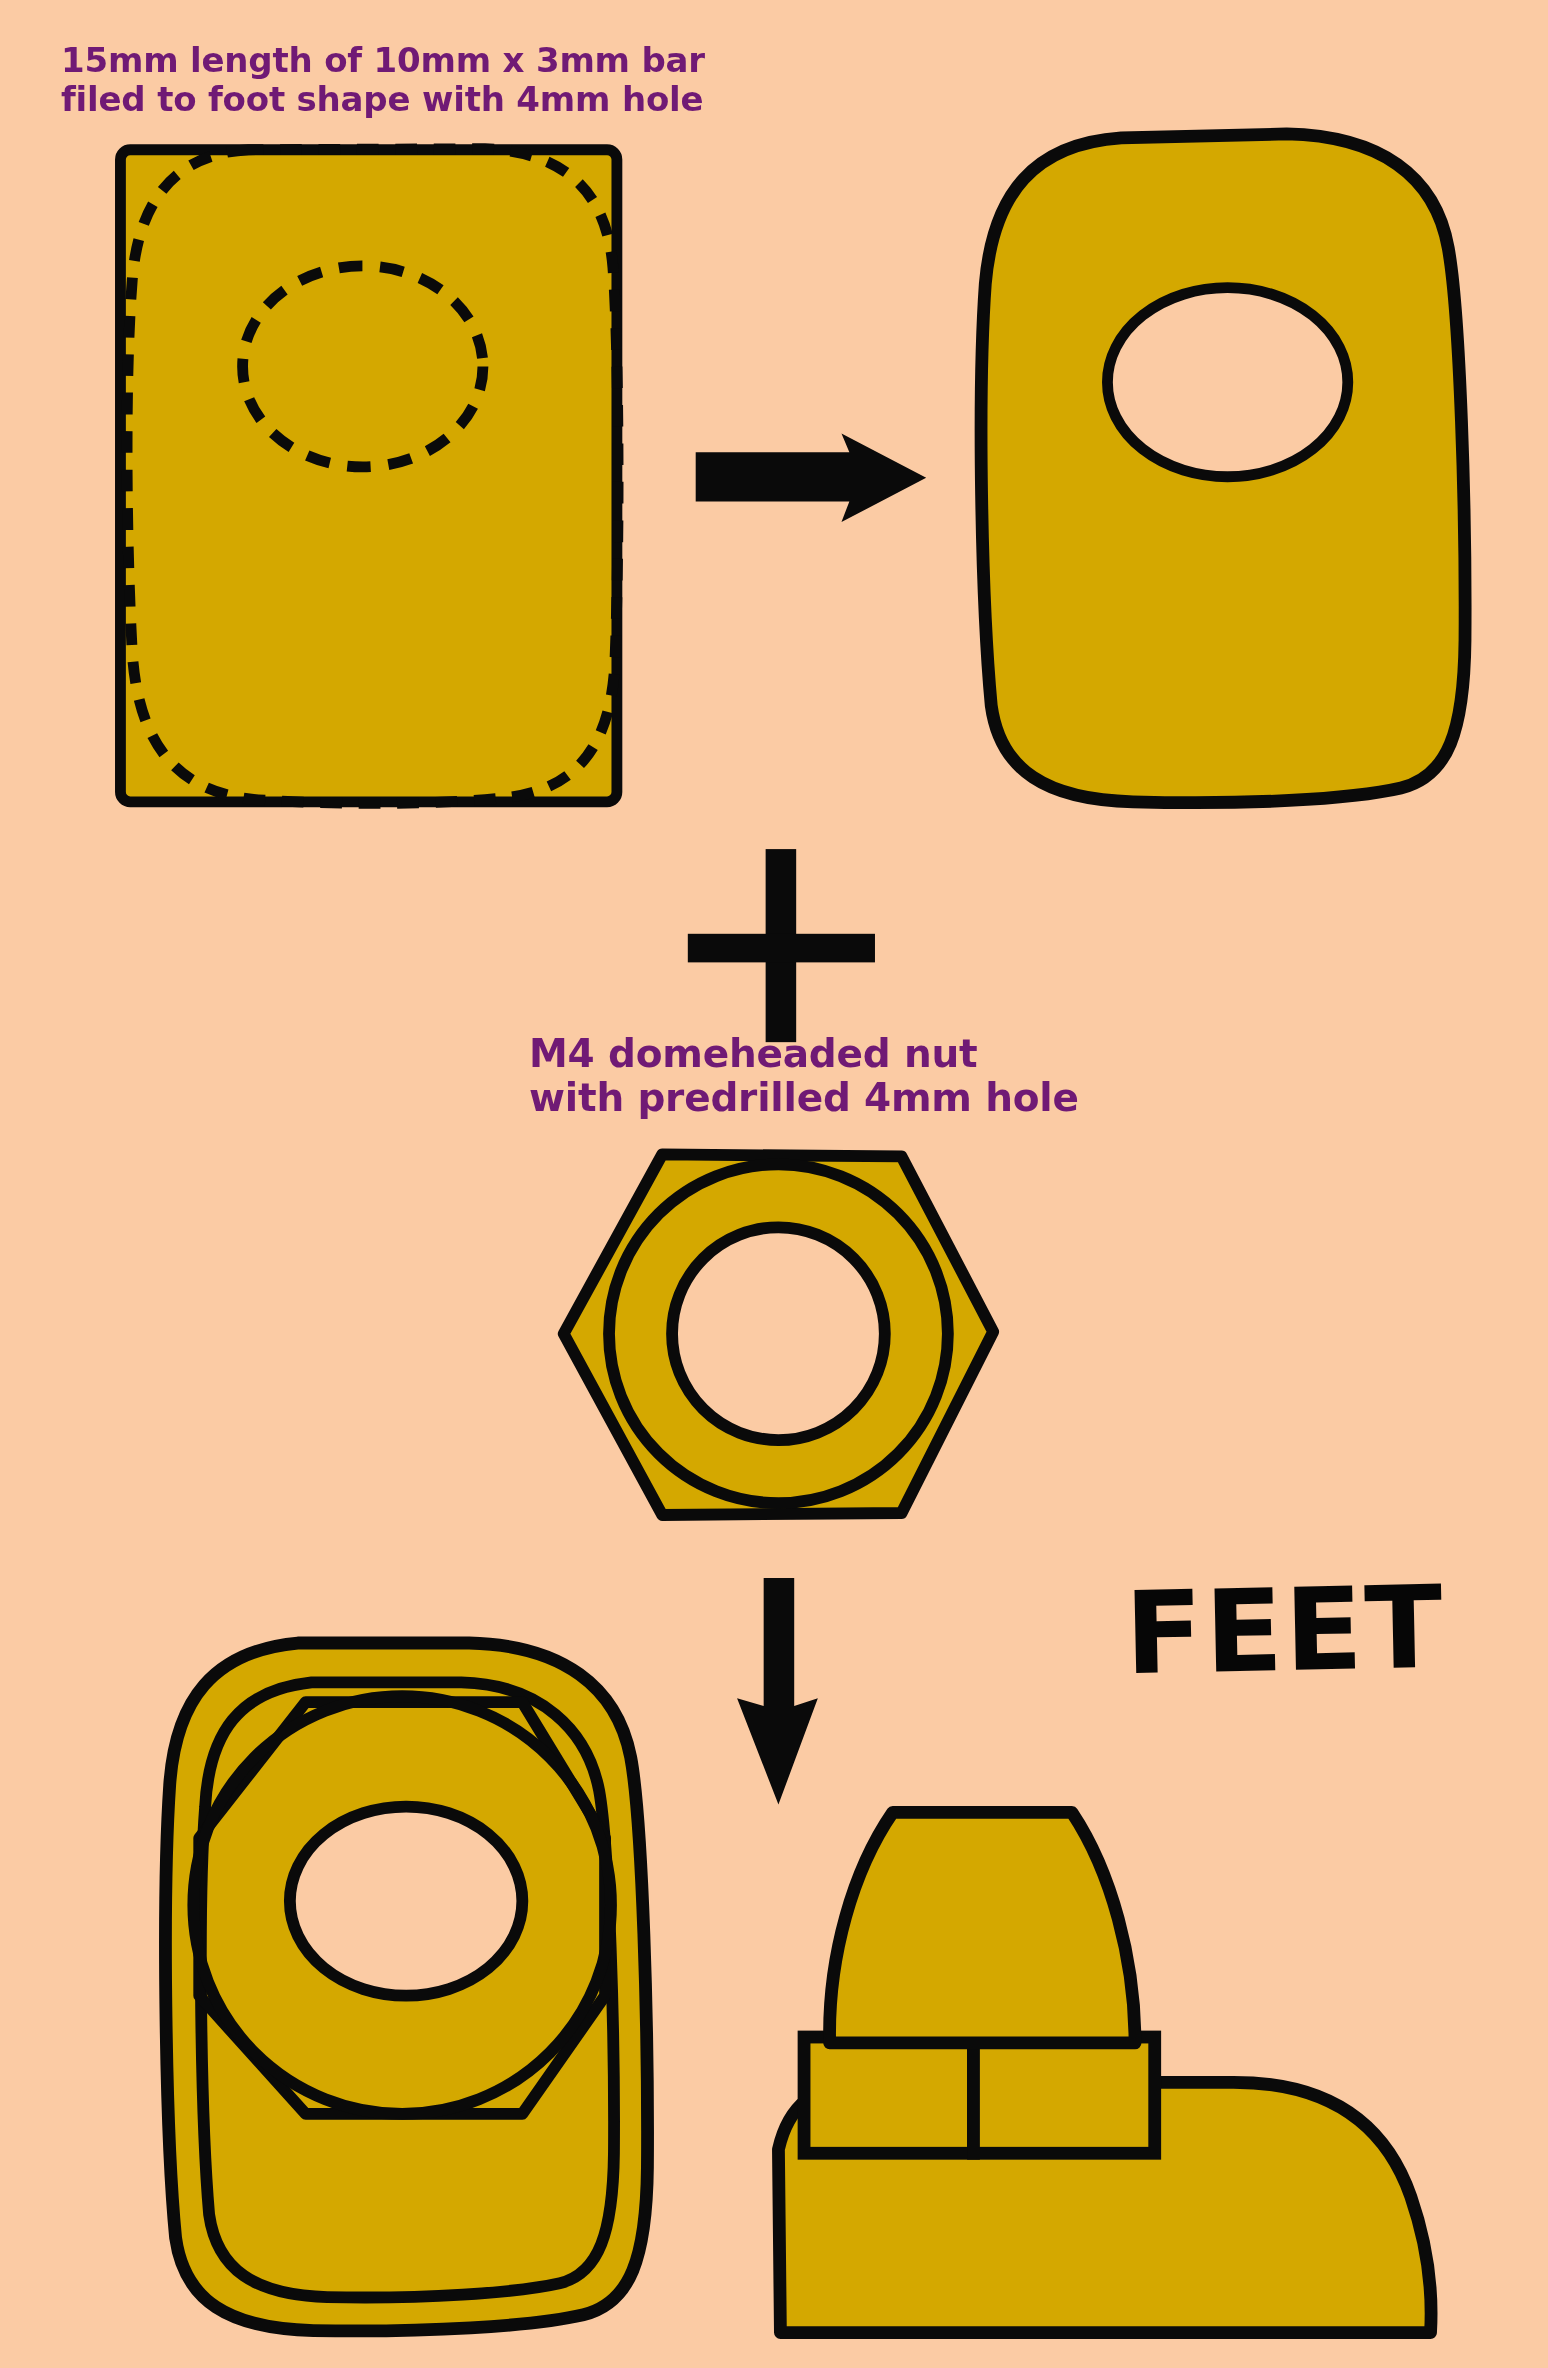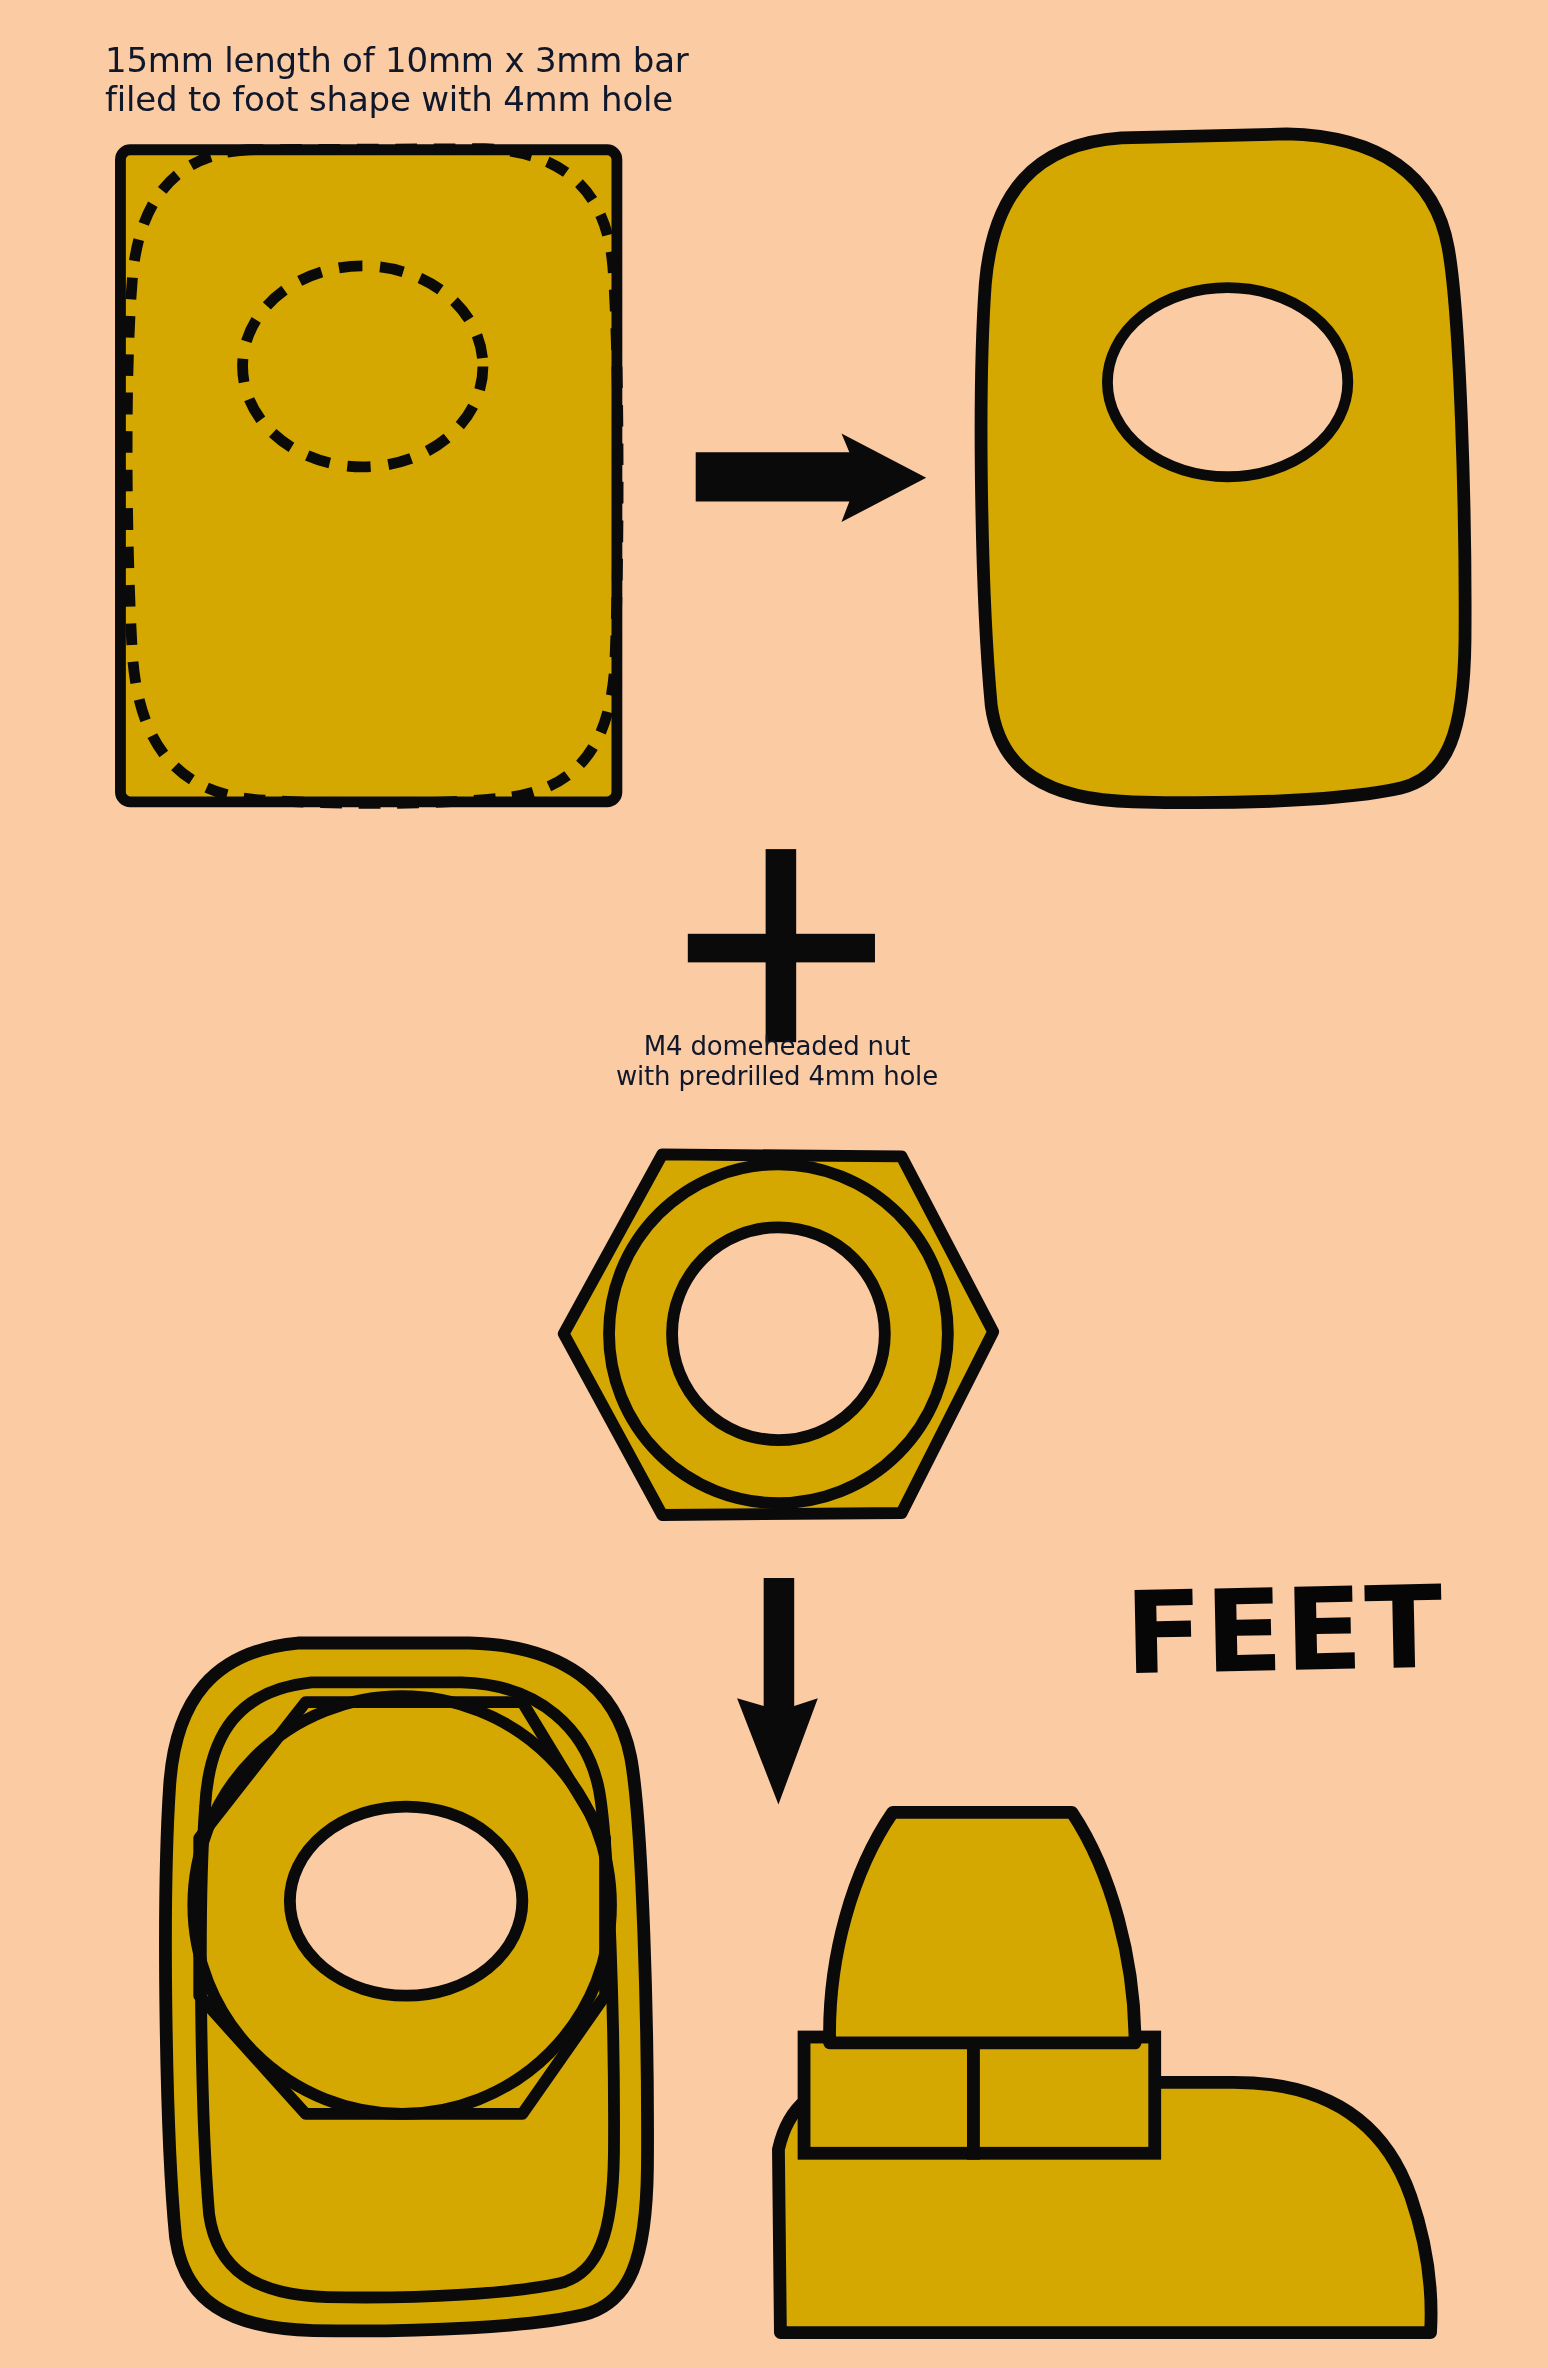--- a/index.html
+++ b/index.html
@@ -21,38 +21,36 @@
   #sheet svg.layer {
     position: absolute;
     left: 0;
     top: 0;
     width: 1549px;
     height: 2368px;
     display: block;
   }
   .cap-note {
     position: absolute;
-    color: #0f172a;
+    color: #701a75;
     font-family: "DejaVu Sans", sans-serif;
-    font-weight: 400;
+    font-weight: 700;
     line-height: 1.14;
     white-space: pre;
     letter-spacing: -0.2px;
-    margin-left: 44px;
   }
   #note-bar {
     left: 61px;
     top: 41px;
     font-size: 34px;
   }
   #note-nut {
-    left: 572px;
+    left: 529px;
     top: 1032px;
-    font-size: 26px;
-    text-align: center;
+    font-size: 39px;
   }
   #title-feet {
     position: absolute;
     left: 1125px;
     top: 1564px;
     font-size: 114px;
     font-weight: 700;
     color: #060606;
     font-family: "DejaVu Sans", sans-serif;
     letter-spacing: 2px;

